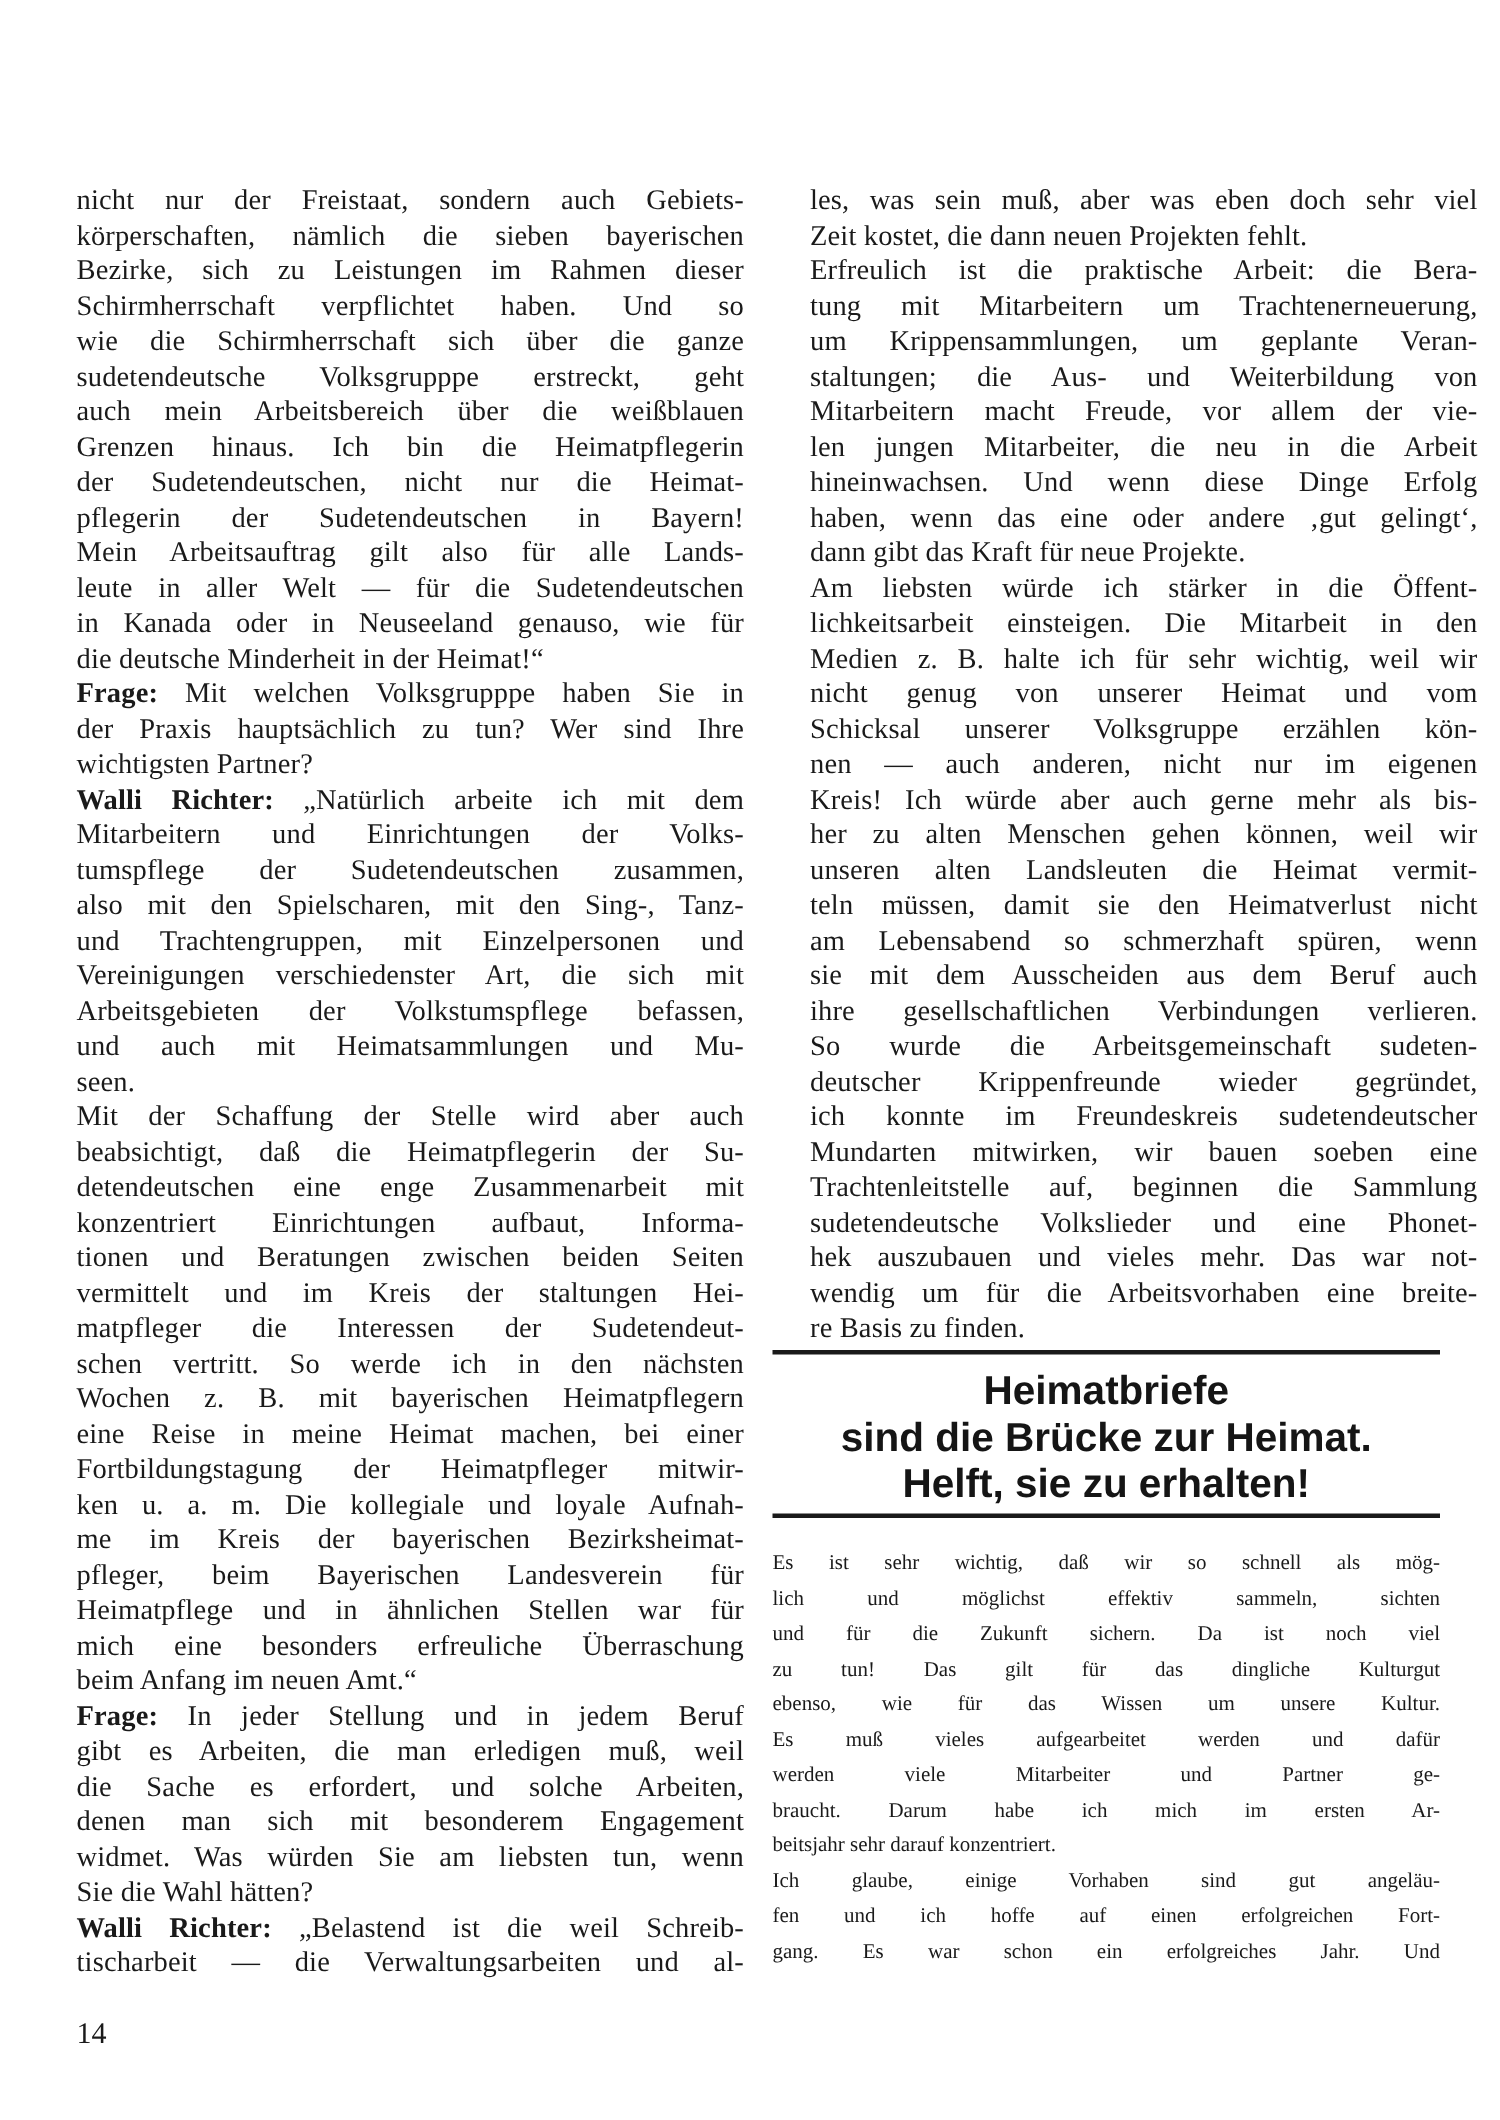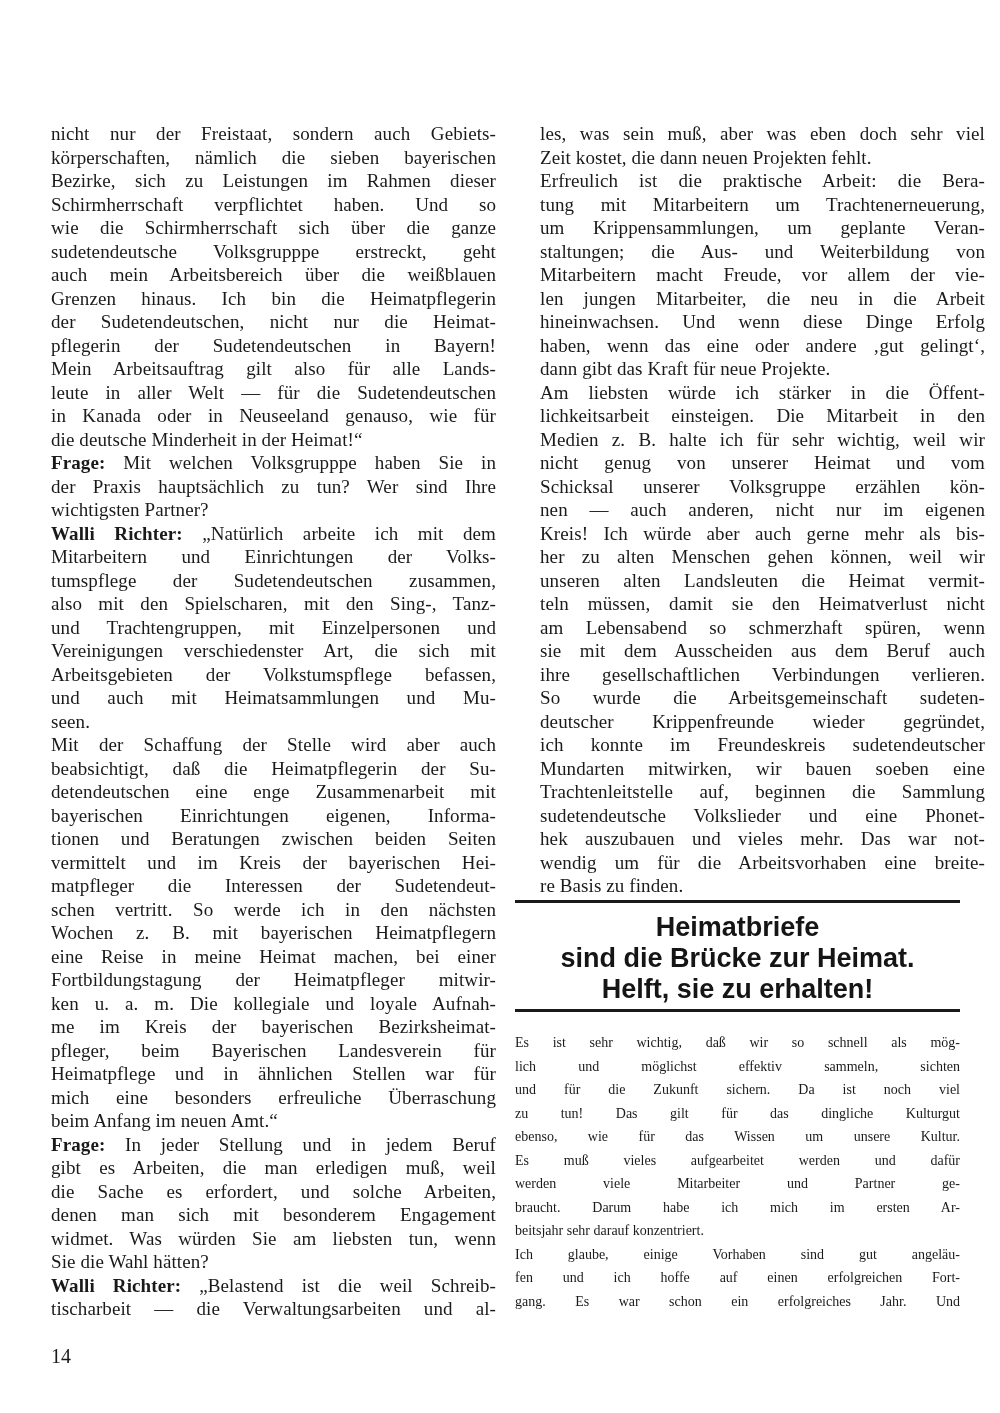--- a/index.html
+++ b/index.html
@@ -110,23 +110,23 @@
       <div class="line"><span>tumspflege der Sudetendeutschen zusammen,</span></div>
       <div class="line"><span>also mit den Spielscharen, mit den Sing-, Tanz-</span></div>
       <div class="line"><span>und Trachtengruppen, mit Einzelpersonen und</span></div>
       <div class="line"><span>Vereinigungen verschiedenster Art, die sich mit</span></div>
       <div class="line"><span>Arbeitsgebieten der Volkstumspflege befassen,</span></div>
       <div class="line"><span>und auch mit Heimatsammlungen und Mu-</span></div>
       <div class="line last"><span>seen.</span></div>
       <div class="line"><span>Mit der Schaffung der Stelle wird aber auch</span></div>
       <div class="line"><span>beabsichtigt, daß die Heimatpflegerin der Su-</span></div>
       <div class="line"><span>detendeutschen eine enge Zusammenarbeit mit</span></div>
-      <div class="line"><span>bayerischen Einrichtungen eigenen, Informa-</span></div>
+      <div class="line"><span>konzentriert Einrichtungen aufbaut, Informa-</span></div>
       <div class="line"><span>tionen und Beratungen zwischen beiden Seiten</span></div>
-      <div class="line"><span>vermittelt und im Kreis der bayerischen Hei-</span></div>
+      <div class="line"><span>vermittelt und im Kreis der staltungen Hei-</span></div>
       <div class="line"><span>matpfleger die Interessen der Sudetendeut-</span></div>
       <div class="line"><span>schen vertritt. So werde ich in den nächsten</span></div>
       <div class="line"><span>Wochen z. B. mit bayerischen Heimatpflegern</span></div>
       <div class="line"><span>eine Reise in meine Heimat machen, bei einer</span></div>
       <div class="line"><span>Fortbildungstagung der Heimatpfleger mitwir-</span></div>
       <div class="line"><span>ken u. a. m. Die kollegiale und loyale Aufnah-</span></div>
       <div class="line"><span>me im Kreis der bayerischen Bezirksheimat-</span></div>
       <div class="line"><span>pfleger, beim Bayerischen Landesverein für</span></div>
       <div class="line"><span>Heimatpflege und in ähnlichen Stellen war für</span></div>
       <div class="line"><span>mich eine besonders erfreuliche Überraschung</span></div>

